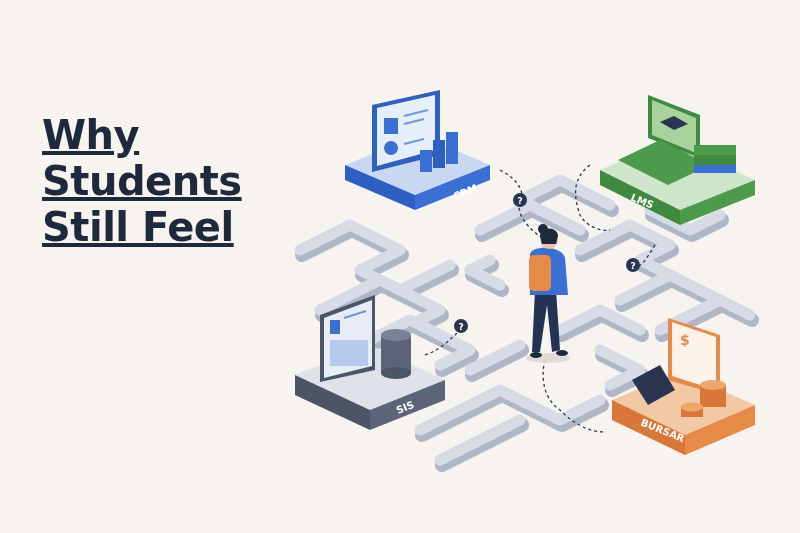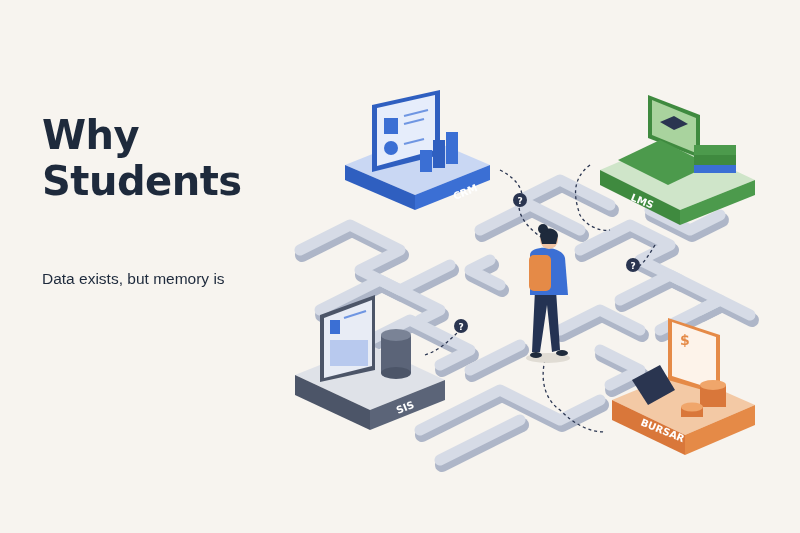--- a/index.html
+++ b/index.html
@@ -1,30 +1,31 @@
 <!DOCTYPE html>
 <html><head>
 <meta charset="utf-8">
 <style>
   html,body{margin:0;padding:0;}
   body{width:800px;height:533px;background:#f7f4ef;position:relative;overflow:hidden;font-family:"Liberation Sans",sans-serif;}
-  .headline{position:absolute;left:42px;top:112px;width:240px;font-family:"DejaVu Sans",sans-serif;font-weight:bold;font-size:40px;line-height:46px;color:#1e2a3c;letter-spacing:-0.5px;margin:0;}
+  .headline{position:absolute;left:42px;top:112px;width:240px;font-family:"DejaVu Sans",sans-serif;font-weight:bold;font-size:40px;line-height:46px;color:#1e2a3c;letter-spacing:-0.5px;margin:0;text-decoration:underline;}
   .subtitle{position:absolute;left:42px;top:268px;width:240px;font-family:"Liberation Sans",sans-serif;font-size:15.5px;line-height:22px;color:#1e2a3c;margin:0;}
   svg.scene{position:absolute;left:0;top:0;}
   .lbl{font-family:"DejaVu Sans",sans-serif;font-weight:bold;font-size:10px;fill:#ffffff;}
 </style>
 </head>
 <body>
 
 <h1 class="headline">
   <div>Why</div>
   <div>Students</div>
+  <div>Still Feel</div>
 </h1>
 <p class="subtitle">
-  <span>Data exists, but memory is</span><br>
+  <br>
 </p>
 
 <svg class="scene" width="800" height="533" viewBox="0 0 800 533">
 
   <g fill="none" stroke-linejoin="round" stroke-linecap="round">
     <g stroke="#aeb6c8" stroke-width="14" transform="translate(2,5)">
       <path d="M300 250 L350 225 L400 250 L360 270 L400 290 L450 265"></path>
       <path d="M320 310 L380 280 L440 310 L420 320"></path>
       <path d="M360 345 L410 320 L470 350 L440 365"></path>
       <path d="M420 430 L500 390 L560 420 L600 400"></path>

